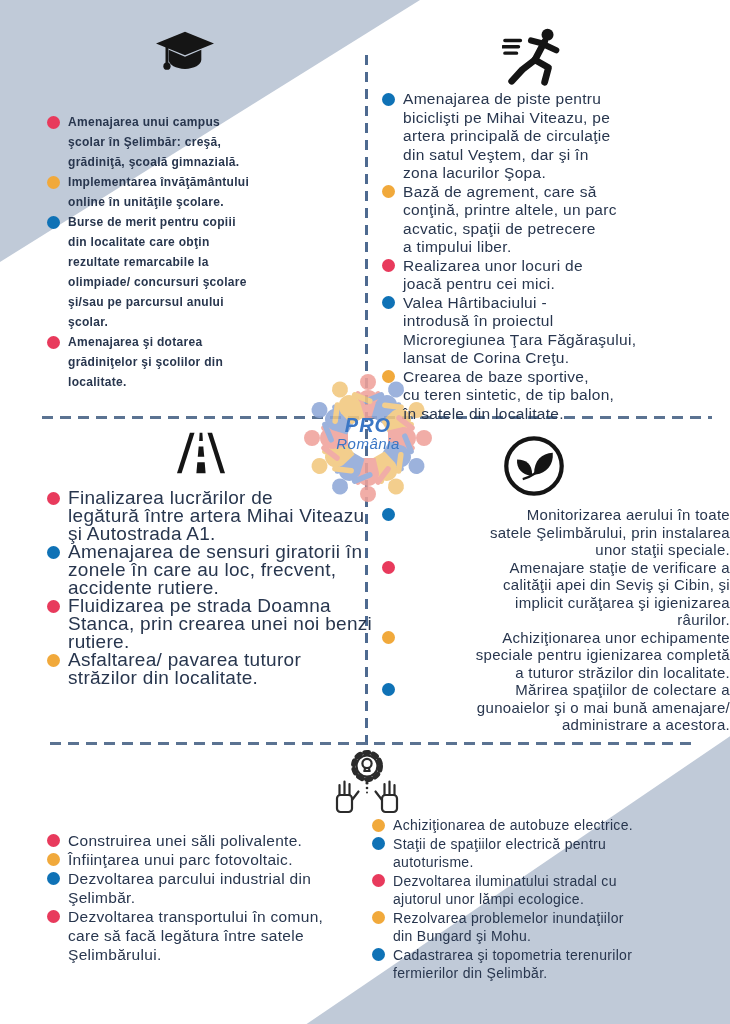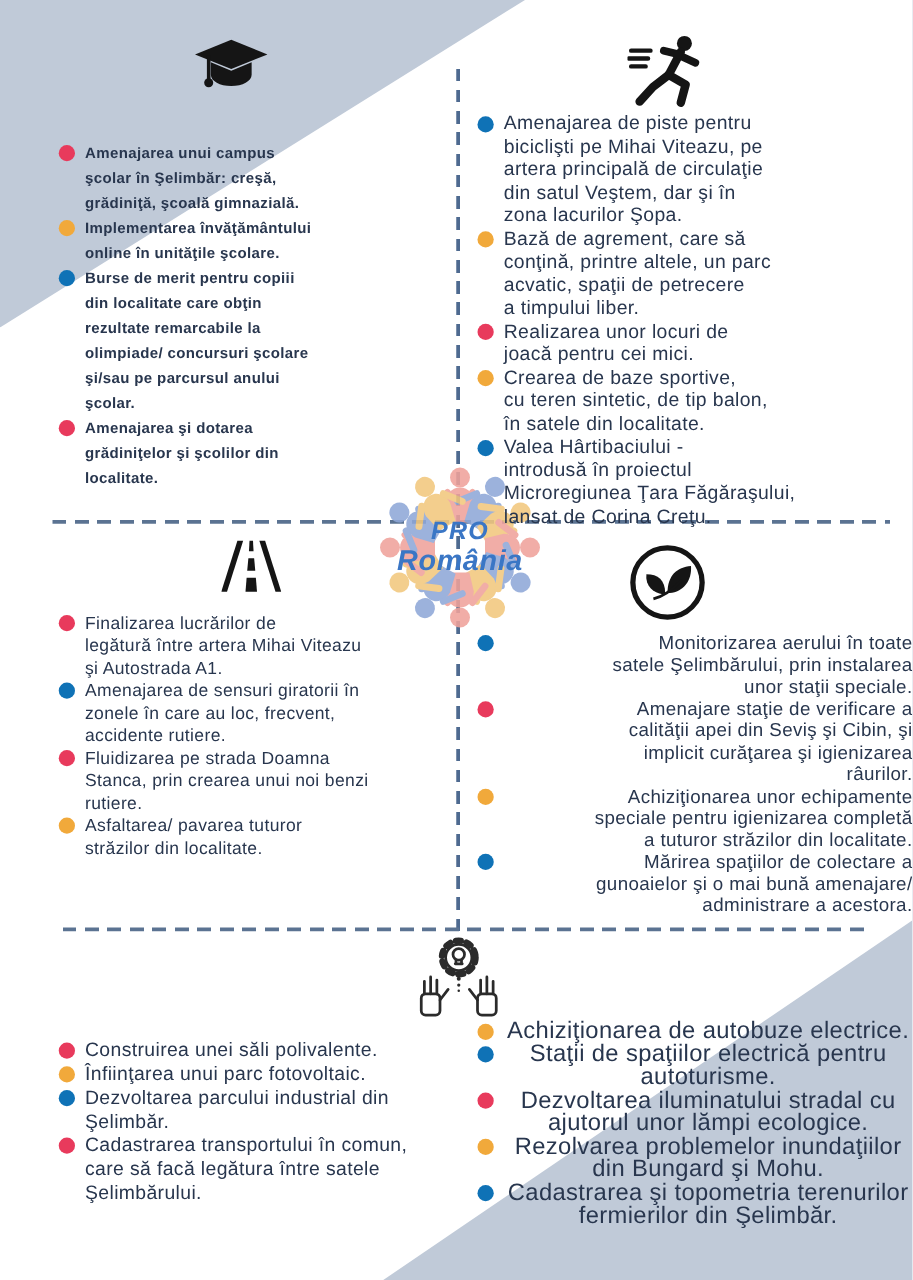--- a/index.html
+++ b/index.html
@@ -27,41 +27,41 @@
   
   .sec{position:absolute;letter-spacing:0.3px;}
   .sec ul{list-style:none;margin:0;padding:0;}
   .sec li{position:relative;padding-left:21px;}
   .li-text{white-space:pre-line;}
   .dot{position:absolute;left:0;width:13px;height:13px;border-radius:50%;}
   .s1{left:47px;top:112px;width:322px;font-size:12px;line-height:20px;font-weight:bold;}
   .s1 .dot{top:3.5px;}
   .s2{left:382px;top:90px;width:348px;font-size:15.5px;line-height:18.5px;}
   .s2 .dot{top:2.5px;}
-  .s3{left:47px;top:489px;width:334px;font-size:14px;line-height:18px;}
+  .s3{left:47px;top:489px;width:334px;font-size:19px;line-height:18px;}
   .s3 .dot{top:2.5px;}
   .s4{left:382px;top:506px;width:348px;font-size:15px;line-height:17.5px;text-align:right;}
   .s4 .dot{top:2px;}
   .s5{left:47px;top:831px;width:342px;font-size:15.5px;line-height:19px;}
   .s5 .dot{top:3px;}
-  .s6{left:382px;top:816px;width:348px;font-size:19px;line-height:18.5px;text-align:center;}
+  .s6{left:372px;top:816px;width:348px;font-size:14px;line-height:18.5px;}
   .s6 .dot{top:2.5px;}
   
   .icon{position:absolute;}
   .icon-cap{left:156px;top:30px;}
   .icon-run{left:502px;top:26px;}
   .icon-road{left:177px;top:431px;}
   .icon-leaf{left:503px;top:435px;}
   .icon-idea{left:327px;top:749px;}
   
   .logo{position:absolute;left:292px;top:362px;width:152px;height:152px;}
   .logo svg{position:absolute;inset:0;opacity:.88;}
   .logo-line{position:absolute;width:100%;text-align:center;color:#3a76c5;font-style:italic;}
   .logo-line1{top:52px;font-size:20px;font-weight:bold;letter-spacing:1px;}
-  .logo-line2{top:73px;font-size:23px;font-weight:bold;letter-spacing:0.5px;}
+  .logo-line2{top:73px;font-size:15px;font-weight:normal;letter-spacing:0.5px;}
 </style>
 </head>
 <body>
 
 <div id="page">
 
   <div class="tri tri-tl"></div>
   <div class="tri tri-br"></div>
 
   <div class="dash dash-v"></div>
@@ -177,40 +177,40 @@
 biciclişti pe Mihai Viteazu, pe
 artera principală de circulaţie
 din satul Veştem, dar şi în
 zona lacurilor Şopa.</span></li>
         <li><span class="dot" style="background: rgb(241, 169, 59);"></span><span class="li-text">Bază de agrement, care să
 conţină, printre altele, un parc
 acvatic, spaţii de petrecere
 a timpului liber.</span></li>
         <li><span class="dot" style="background: rgb(232, 58, 92);"></span><span class="li-text">Realizarea unor locuri de
 joacă pentru cei mici.</span></li>
-        <li><span class="dot" style="background: rgb(241, 169, 59);"></span><span class="li-text">Crearea de baze sportive,
-cu teren sintetic, de tip balon,
-în satele din localitate.</span></li>
         <li><span class="dot" style="background: rgb(15, 114, 182);"></span><span class="li-text">Valea Hârtibaciului -
 introdusă în proiectul
 Microregiunea Ţara Făgăraşului,
 lansat de Corina Creţu.</span></li>
+        <li><span class="dot" style="background: rgb(241, 169, 59);"></span><span class="li-text">Crearea de baze sportive,
+cu teren sintetic, de tip balon,
+în satele din localitate.</span></li>
       </ul>
   </section>
 
   <section class="sec s3">
     <ul>
         <li><span class="dot" style="background: rgb(232, 58, 92);"></span><span class="li-text">Finalizarea lucrărilor de
 legătură între artera Mihai Viteazu
 şi Autostrada A1.</span></li>
         <li><span class="dot" style="background: rgb(15, 114, 182);"></span><span class="li-text">Amenajarea de sensuri giratorii în
 zonele în care au loc, frecvent,
 accidente rutiere.</span></li>
         <li><span class="dot" style="background: rgb(232, 58, 92);"></span><span class="li-text">Fluidizarea pe strada Doamna
-Stanca, prin crearea unui noi benzi
+Stanca, prin crearea unei noi benzi
 rutiere.</span></li>
         <li><span class="dot" style="background: rgb(241, 169, 59);"></span><span class="li-text">Asfaltarea/ pavarea tuturor
 străzilor din localitate.</span></li>
       </ul>
   </section>
 
   <section class="sec s4">
     <ul>
         <li><span class="dot" style="background: rgb(15, 114, 182);"></span><span class="li-text">Monitorizarea aerului în toate
 satele Şelimbărului, prin instalarea
@@ -227,21 +227,21 @@
 administrare a acestora.</span></li>
       </ul>
   </section>
 
   <section class="sec s5">
     <ul>
         <li><span class="dot" style="background: rgb(232, 58, 92);"></span><span class="li-text">Construirea unei săli polivalente.</span></li>
         <li><span class="dot" style="background: rgb(241, 169, 59);"></span><span class="li-text">Înfiinţarea unui parc fotovoltaic.</span></li>
         <li><span class="dot" style="background: rgb(15, 114, 182);"></span><span class="li-text">Dezvoltarea parcului industrial din
 Şelimbăr.</span></li>
-        <li><span class="dot" style="background: rgb(232, 58, 92);"></span><span class="li-text">Cadastrarea transportului în comun,
+        <li><span class="dot" style="background: rgb(232, 58, 92);"></span><span class="li-text">Dezvoltarea transportului în comun,
 care să facă legătura între satele
 Şelimbărului.</span></li>
       </ul>
   </section>
 
   <section class="sec s6">
     <ul>
         <li><span class="dot" style="background: rgb(241, 169, 59);"></span><span class="li-text">Achiziţionarea de autobuze electrice.</span></li>
         <li><span class="dot" style="background: rgb(15, 114, 182);"></span><span class="li-text">Staţii de spaţiilor electrică pentru
 autoturisme.</span></li>

